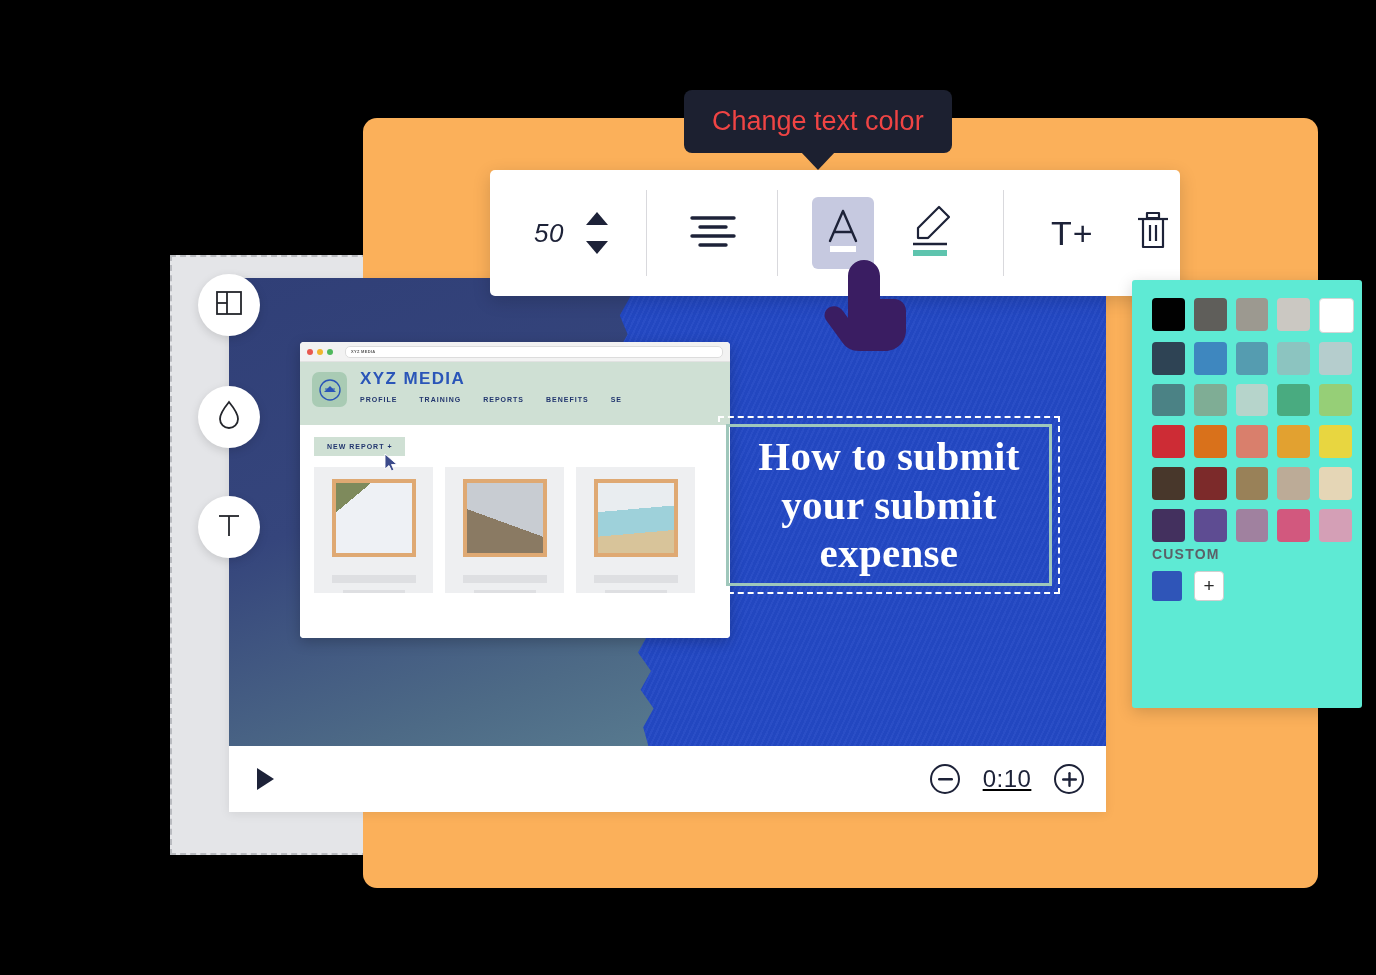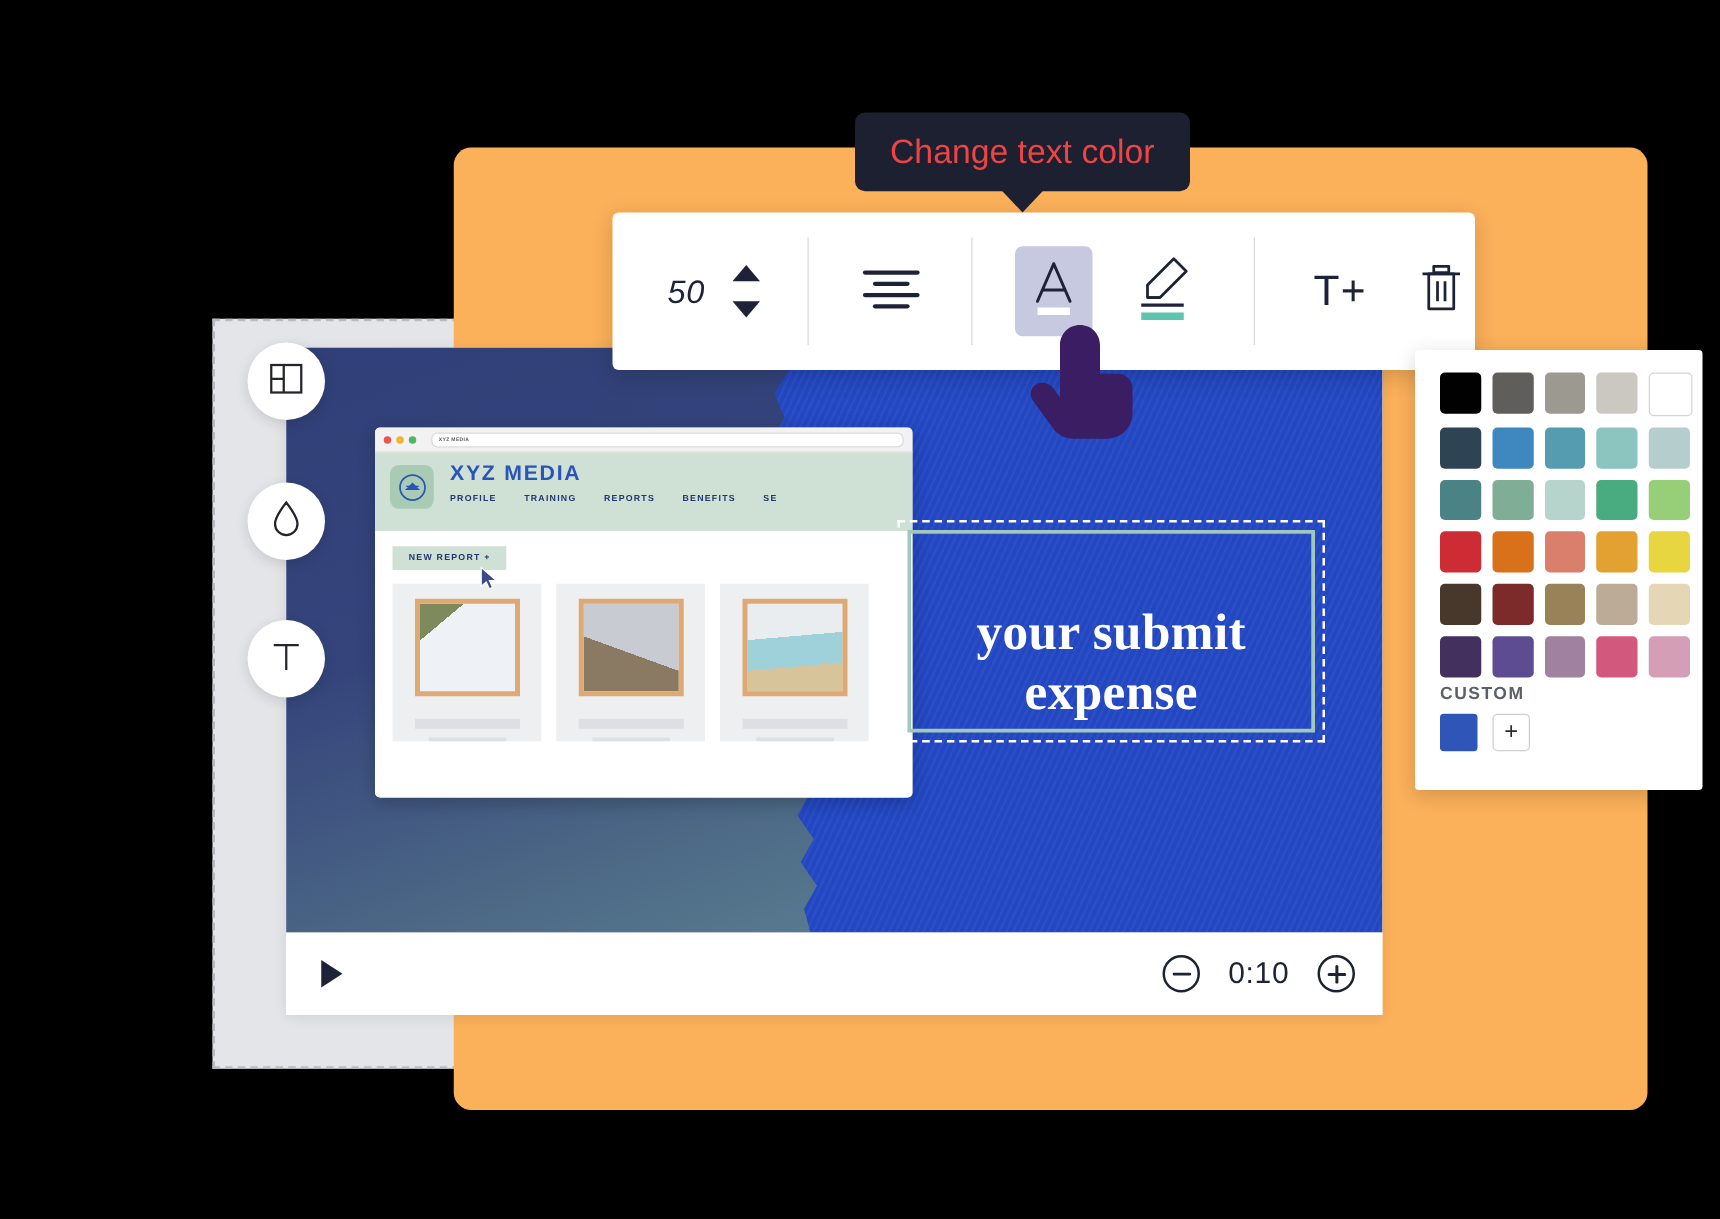--- a/index.html
+++ b/index.html
@@ -252,20 +252,21 @@
     border-top: 11px solid transparent;
     border-bottom: 11px solid transparent;
     cursor: pointer;
     margin-left: 6px;
   }
   .pb-right {
     margin-left: auto;
     display: flex;
     align-items: center;
     gap: 18px;
+    text-decoration: underline;
   }
   .circ-btn {
     width: 30px; height: 30px;
     border: 2px solid #1d2238;
     border-radius: 50%;
     display: flex; align-items: center; justify-content: center;
     cursor: pointer;
     box-sizing: border-box;
   }
   .time-label {
@@ -390,22 +391,22 @@
     z-index: 55;
     pointer-events: none;
   }
 
   
   .palette {
     position: absolute;
     left: 1132px;
     top: 280px;
     width: 230px;
-    height: 352px;
-    background: #ffffff;
+    height: 428px;
+    background: #5eead4;
     border-radius: 3px;
     box-shadow: 0 4px 16px rgba(0,0,0,0.17);
     padding: 18px 20px;
     box-sizing: border-box;
     z-index: 50;
   }
   .swatch-grid {
     display: grid;
     grid-template-columns: repeat(5, 1fr);
     gap: 9px;
@@ -509,21 +510,21 @@
               <div class="mb-line-l"></div>
               <div class="mb-line-s"></div>
             </div>
           </div>
         </div>
       </div>
 
       <div class="title-box">
         <div class="title-inner">
           <div class="title-text">
-            <br>
+            <span>How to submit</span><br>
             <span>your submit</span><br>
             <span>expense</span>
           </div>
         </div>
       </div>
     </div>
 
     <div class="playbar">
       <div class="play-btn"></div>
       <div class="pb-right">

